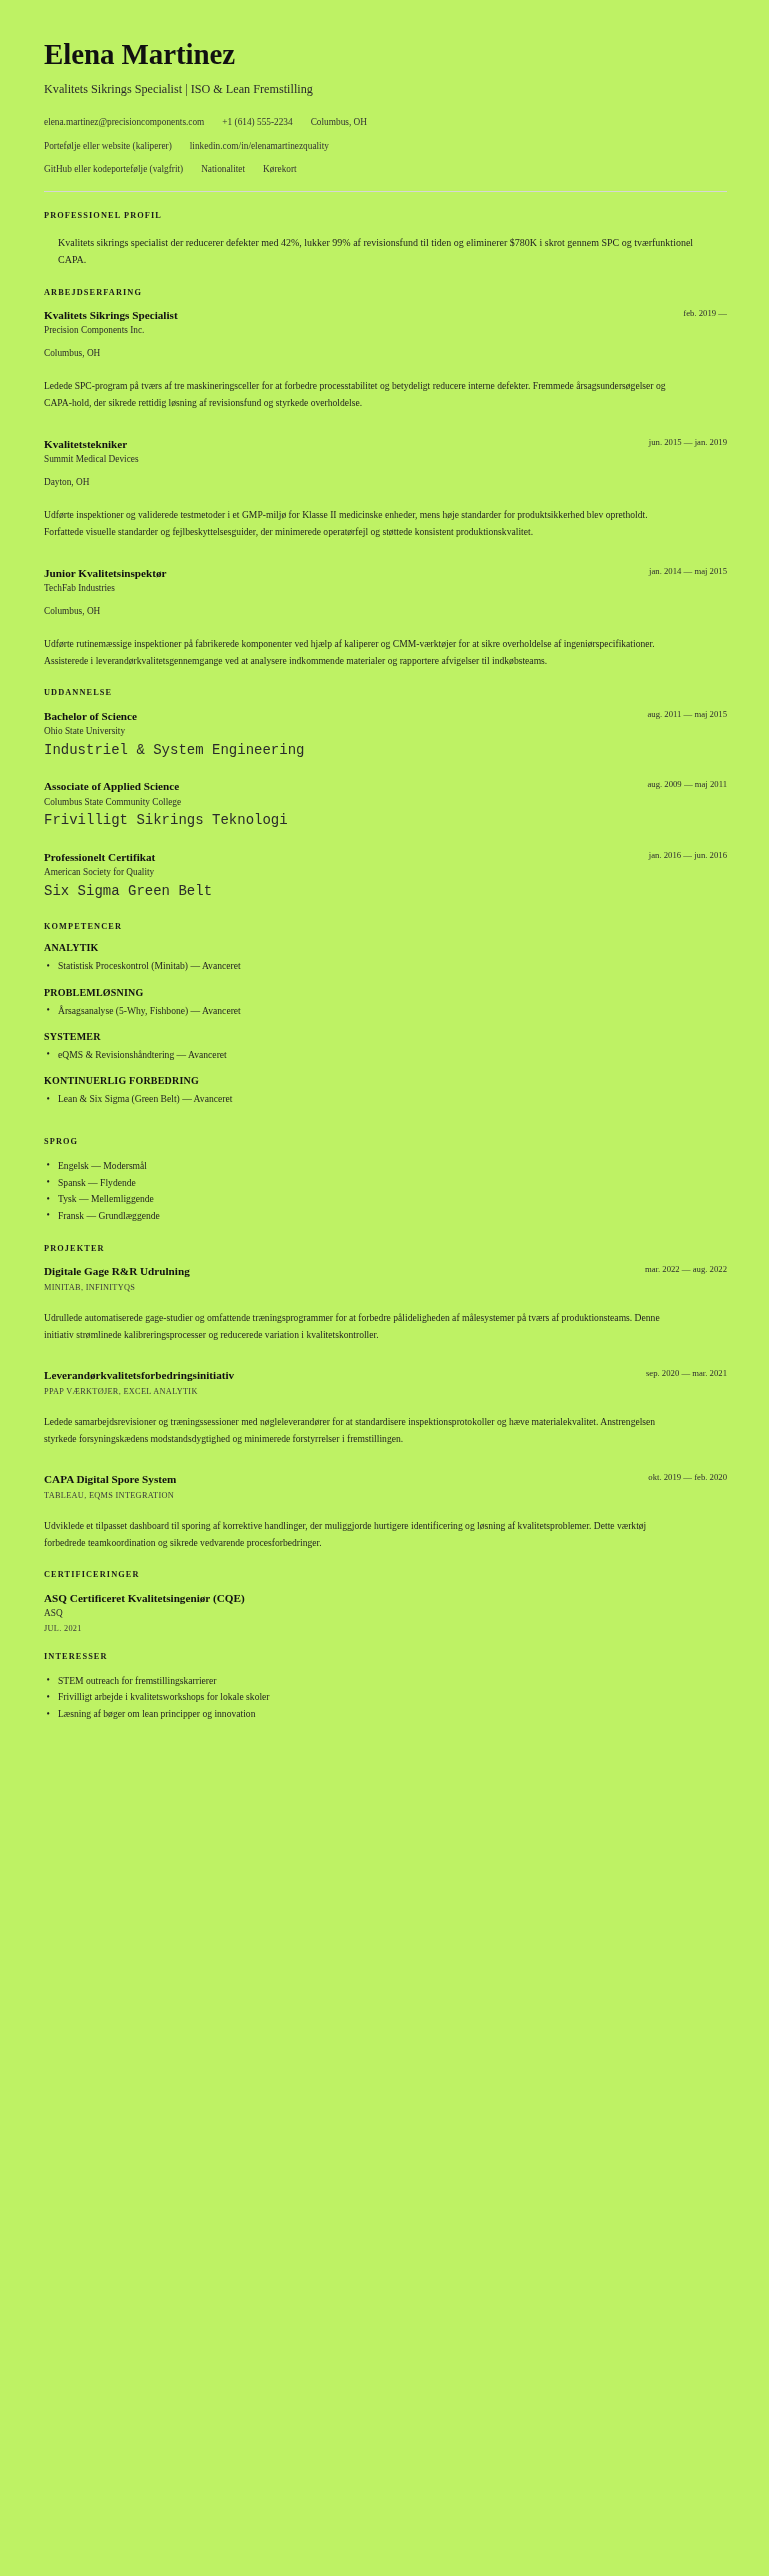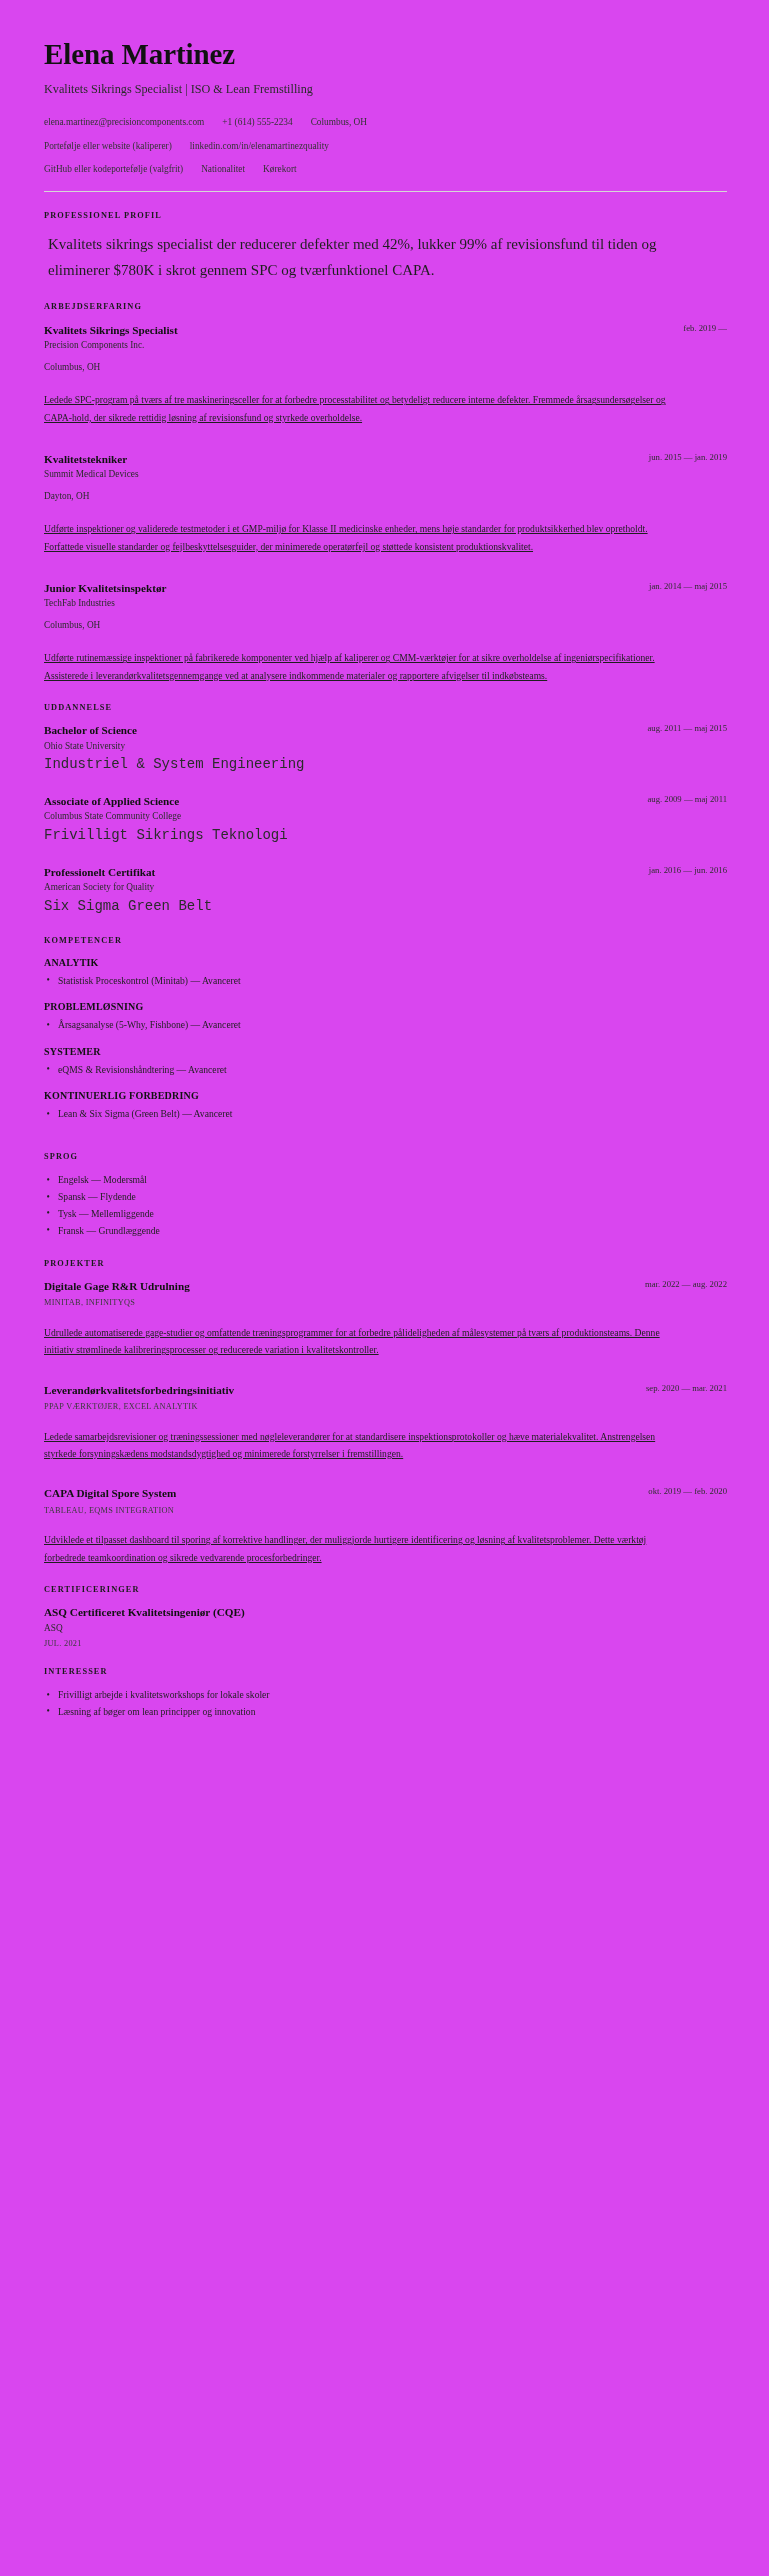--- a/index.html
+++ b/index.html
@@ -10,21 +10,21 @@
   }
   body {
     font-family: "Liberation Serif", "DejaVu Serif", serif;
     color: #1a1a1a;
     -webkit-font-smoothing: antialiased;
   }
   .page {
     width: 770px;
     min-height: 2576px;
     margin: 0 auto;
-    background: #d946ef;
+    background: #bef264;
     box-sizing: border-box;
     padding: 38px 43px 26px 44px;
   }
 
   
   .name {
     font-size: 29px;
     font-weight: 700;
     line-height: 1.12;
     letter-spacing: -0.1px;
@@ -65,24 +65,24 @@
   .section-title {
     font-size: 8.3px;
     font-weight: 700;
     letter-spacing: 1.1px;
     text-transform: uppercase;
     color: #1a1a1a;
     margin: 0 0 11.5px 0;
   }
 
   .summary {
-    font-size: 15px;
+    font-size: 10px;
     line-height: 1.72;
     color: #1f1f1f;
-    margin: 4px;
+    margin: 14px;
     max-width: 641px;
   }
 
   
   .entry { margin-bottom: 16.7px; }
   .entry:last-child { margin-bottom: 0; }
 
   .entry-top {
     display: flex;
     justify-content: space-between;
@@ -122,21 +122,20 @@
     line-height: 1.55;
     margin: 1.3px 0 0 0;
     font-family: Liberation Mono, monospace;
   }
   .entry-desc {
     font-size: 9.6px;
     line-height: 1.8;
     color: #1f1f1f;
     margin: 16.7px 0 0 0;
     max-width: 641px;
-    text-decoration: underline;
   }
   .entry-tech {
     font-size: 8.3px;
     letter-spacing: 0.3px;
     text-transform: uppercase;
     color: #3a3a3a;
     margin: 5.1px 0 0 0;
   }
   .entry-meta {
     font-size: 8.3px;
@@ -365,19 +364,20 @@
     <div class="entry">
       <h3 class="entry-title">ASQ Certificeret Kvalitetsingeniør (CQE)</h3>
       <div class="entry-org">ASQ</div>
       <div class="entry-meta">JUL. 2021</div>
     </div>
   </section>
 
   <section class="section">
     <h2 class="section-title">INTERESSER</h2>
     <ul class="bullets">
+      <li>STEM outreach for fremstillingskarrierer</li>
       <li>Frivilligt arbejde i kvalitetsworkshops for lokale skoler</li>
       <li>Læsning af bøger om lean principper og innovation</li>
     </ul>
   </section>
 
 </div>
 
 
 </body></html>

